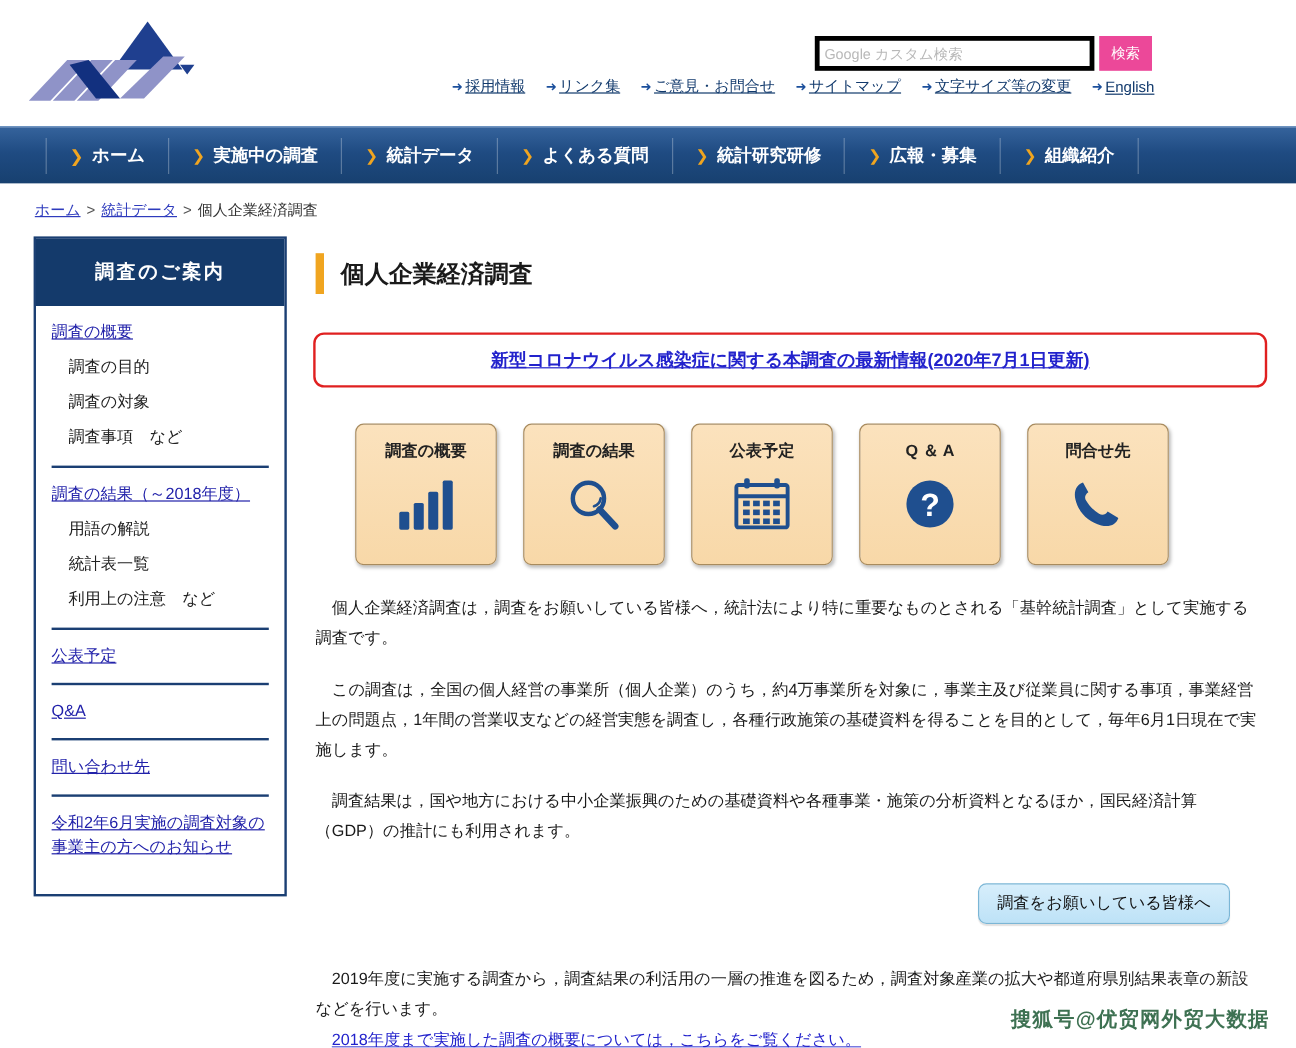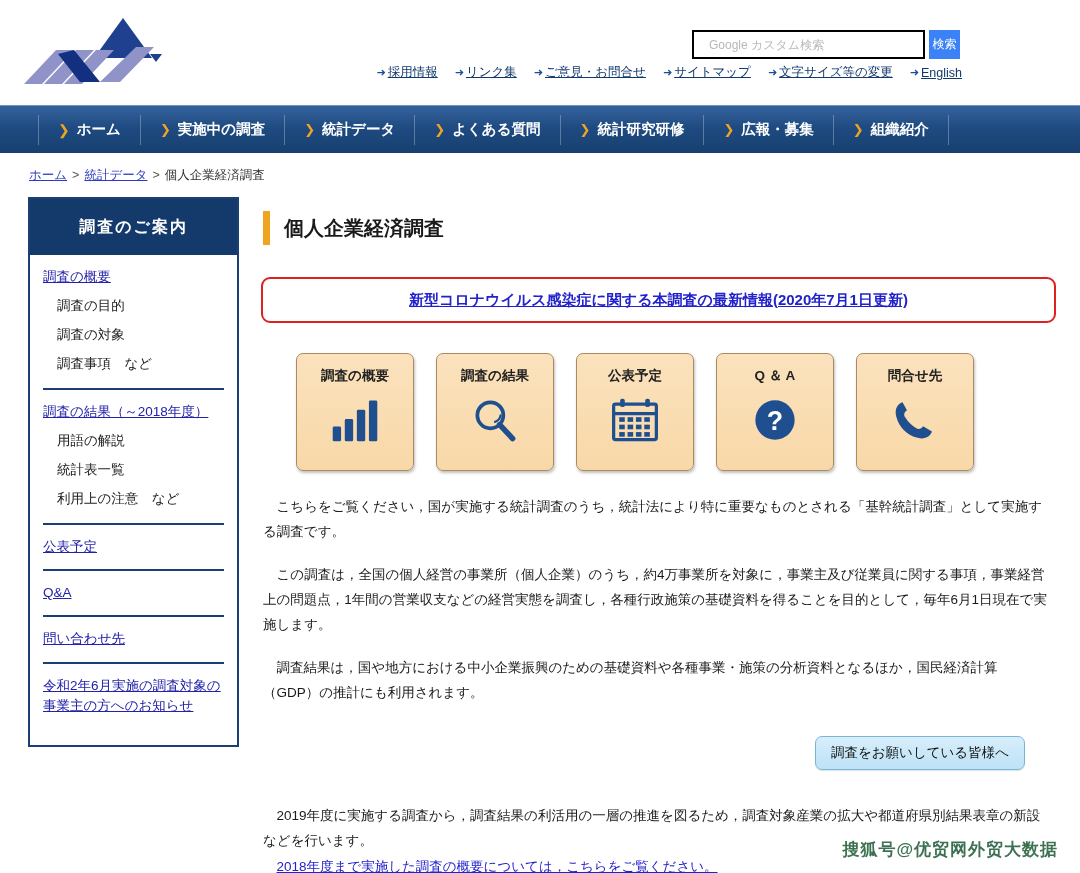--- a/index.html
+++ b/index.html
@@ -27,28 +27,28 @@
     letter-spacing: 1px; margin-left: 6px; margin-bottom: 8px;
     white-space: nowrap;
   }
 
   .search-row {
     position: absolute; right: 120px; top: 30px;
     display: flex; align-items: stretch;
   }
   .search-input {
     width: 233px; height: 29px;
-    border: 2px solid #000000; background: #fff;
-    font-size: 12px; color: #999; padding: 0 15px;
+    border: 4px solid #000000; background: #fff;
+    font-size: 12px; color: #999; padding: 0 4px;
     font-family: "Liberation Sans", sans-serif;
   }
   .search-input::placeholder { color: #b8b8b8; }
   .search-btn {
-    width: 31px; height: 29px; margin-left: 4px;
-    background: #3b82f6; color: #fff; border: none;
+    width: 44px; height: 29px; margin-left: 4px;
+    background: #ec4899; color: #fff; border: none;
     font-size: 12px; cursor: pointer;
     font-family: "Liberation Sans", sans-serif;
   }
 
   .util-links {
     position: absolute; right: 118px; top: 64px;
     display: flex; gap: 17px; align-items: center;
   }
   .util-link {
     font-size: 12.5px; color: #123a6d; text-decoration: none;
@@ -391,21 +391,21 @@
           <div class="card-label">問合せ先</div>
           <div class="card-icon">
             <svg viewBox="0 0 56 50" width="50" height="46">
               <path d="M14 5 c-6 2 -9 8 -7 16 c3 12 12 21 24 24 c8 2 14 -1 16 -7 l-10 -6 c-2 3 -5 4 -8 2 c-5 -3 -9 -7 -12 -12 c-2 -3 -1 -6 2 -8 z" fill="#1f4f8f"></path>
             </svg>
           </div>
         </div>
 
       </div>
 
-      <p class="para first">こちらをご覧ください，国が実施する統計調査のうち，統計法により特に重要なものとされる「基幹統計調査」として実施する調査です。</p>
+      <p class="para first">個人企業経済調査は，調査をお願いしている皆様へ，統計法により特に重要なものとされる「基幹統計調査」として実施する調査です。</p>
       <p class="para">この調査は，全国の個人経営の事業所（個人企業）のうち，約4万事業所を対象に，事業主及び従業員に関する事項，事業経営上の問題点，1年間の営業収支などの経営実態を調査し，各種行政施策の基礎資料を得ることを目的として，毎年6月1日現在で実施します。</p>
       <p class="para">調査結果は，国や地方における中小企業振興のための基礎資料や各種事業・施策の分析資料となるほか，国民経済計算（GDP）の推計にも利用されます。</p>
 
       <div class="btn-row">
         <button class="soft-btn">調査をお願いしている皆様へ</button>
       </div>
 
       <div class="bottom-block">
         <p class="para" style="margin-top:0;">2019年度に実施する調査から，調査結果の利活用の一層の推進を図るため，調査対象産業の拡大や都道府県別結果表章の新設などを行います。</p>
         <a class="bottom-link" href="#">2018年度まで実施した調査の概要については，こちらをご覧ください。</a>

